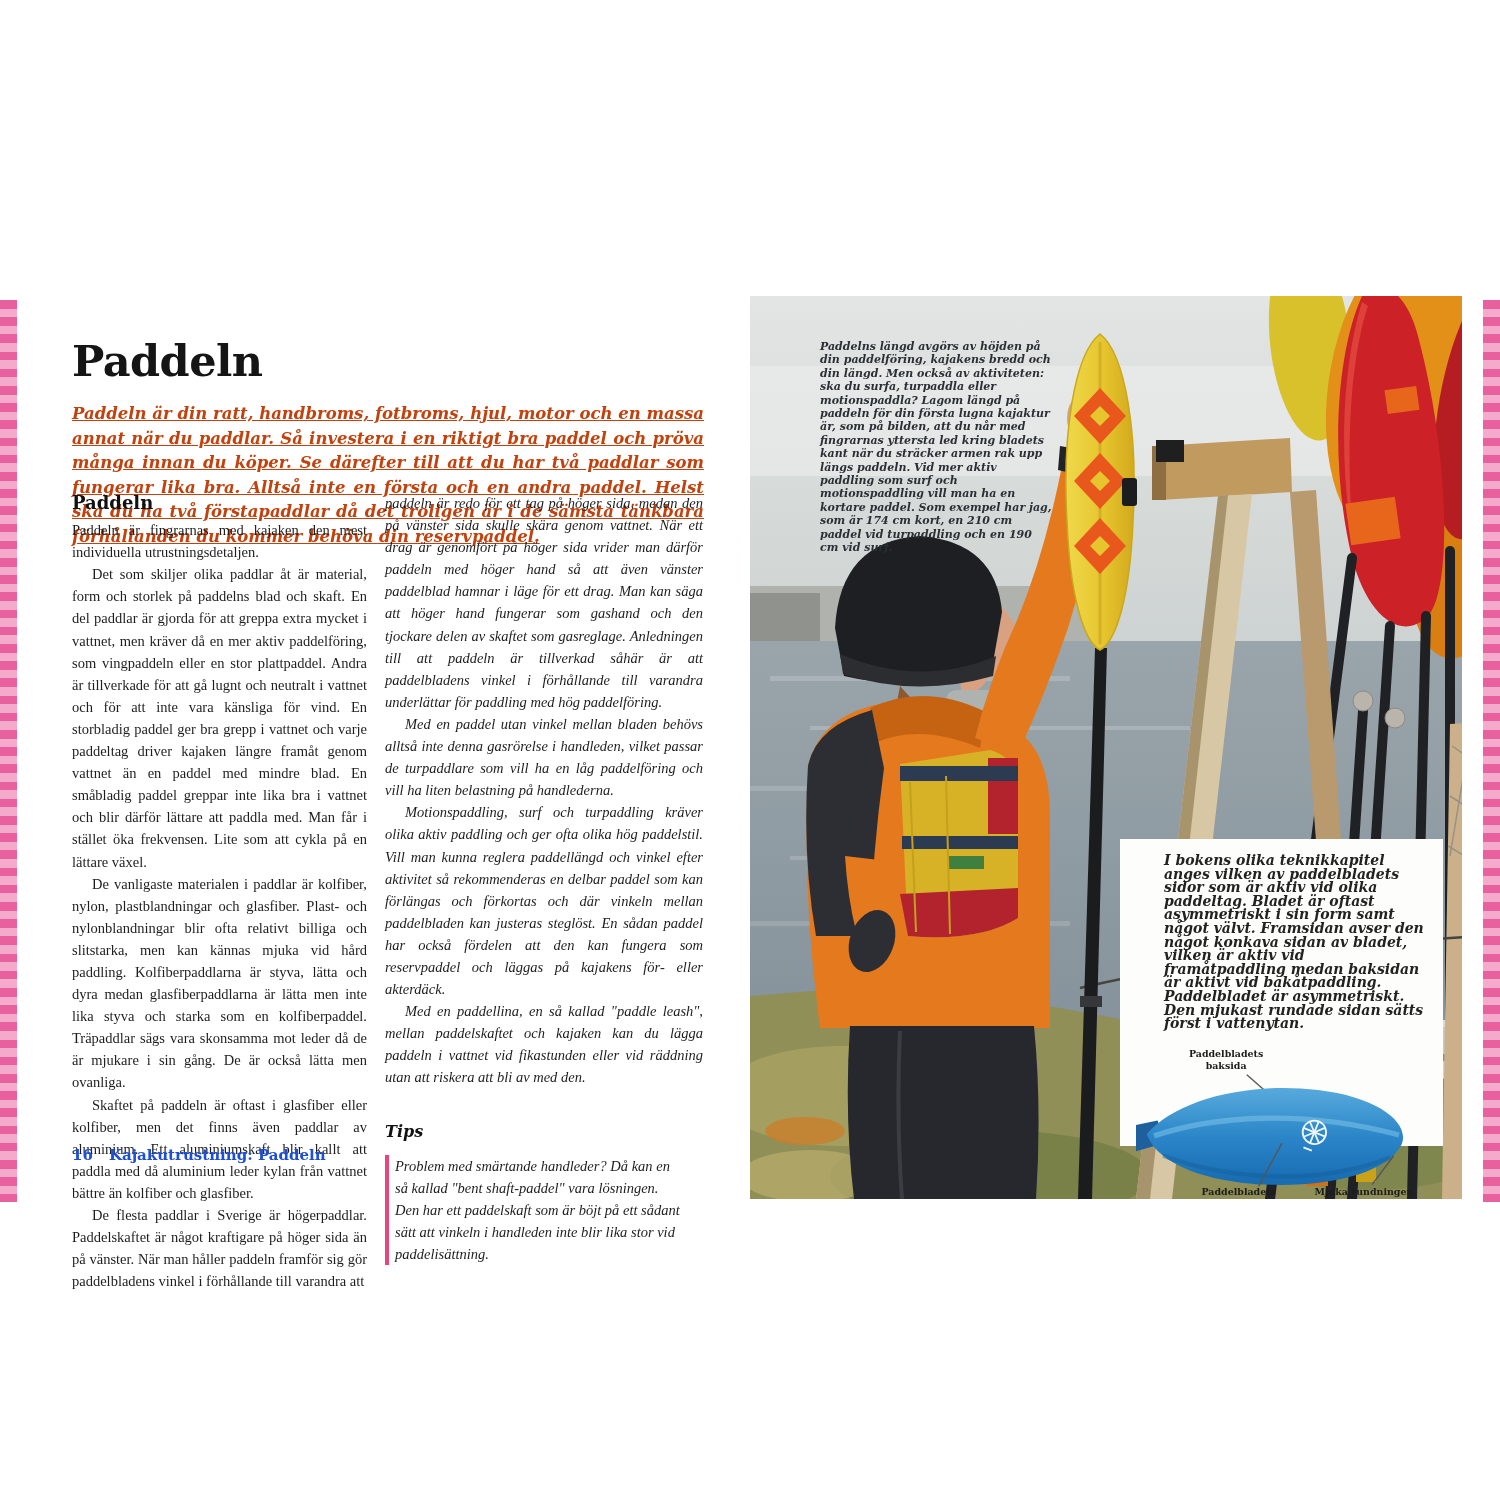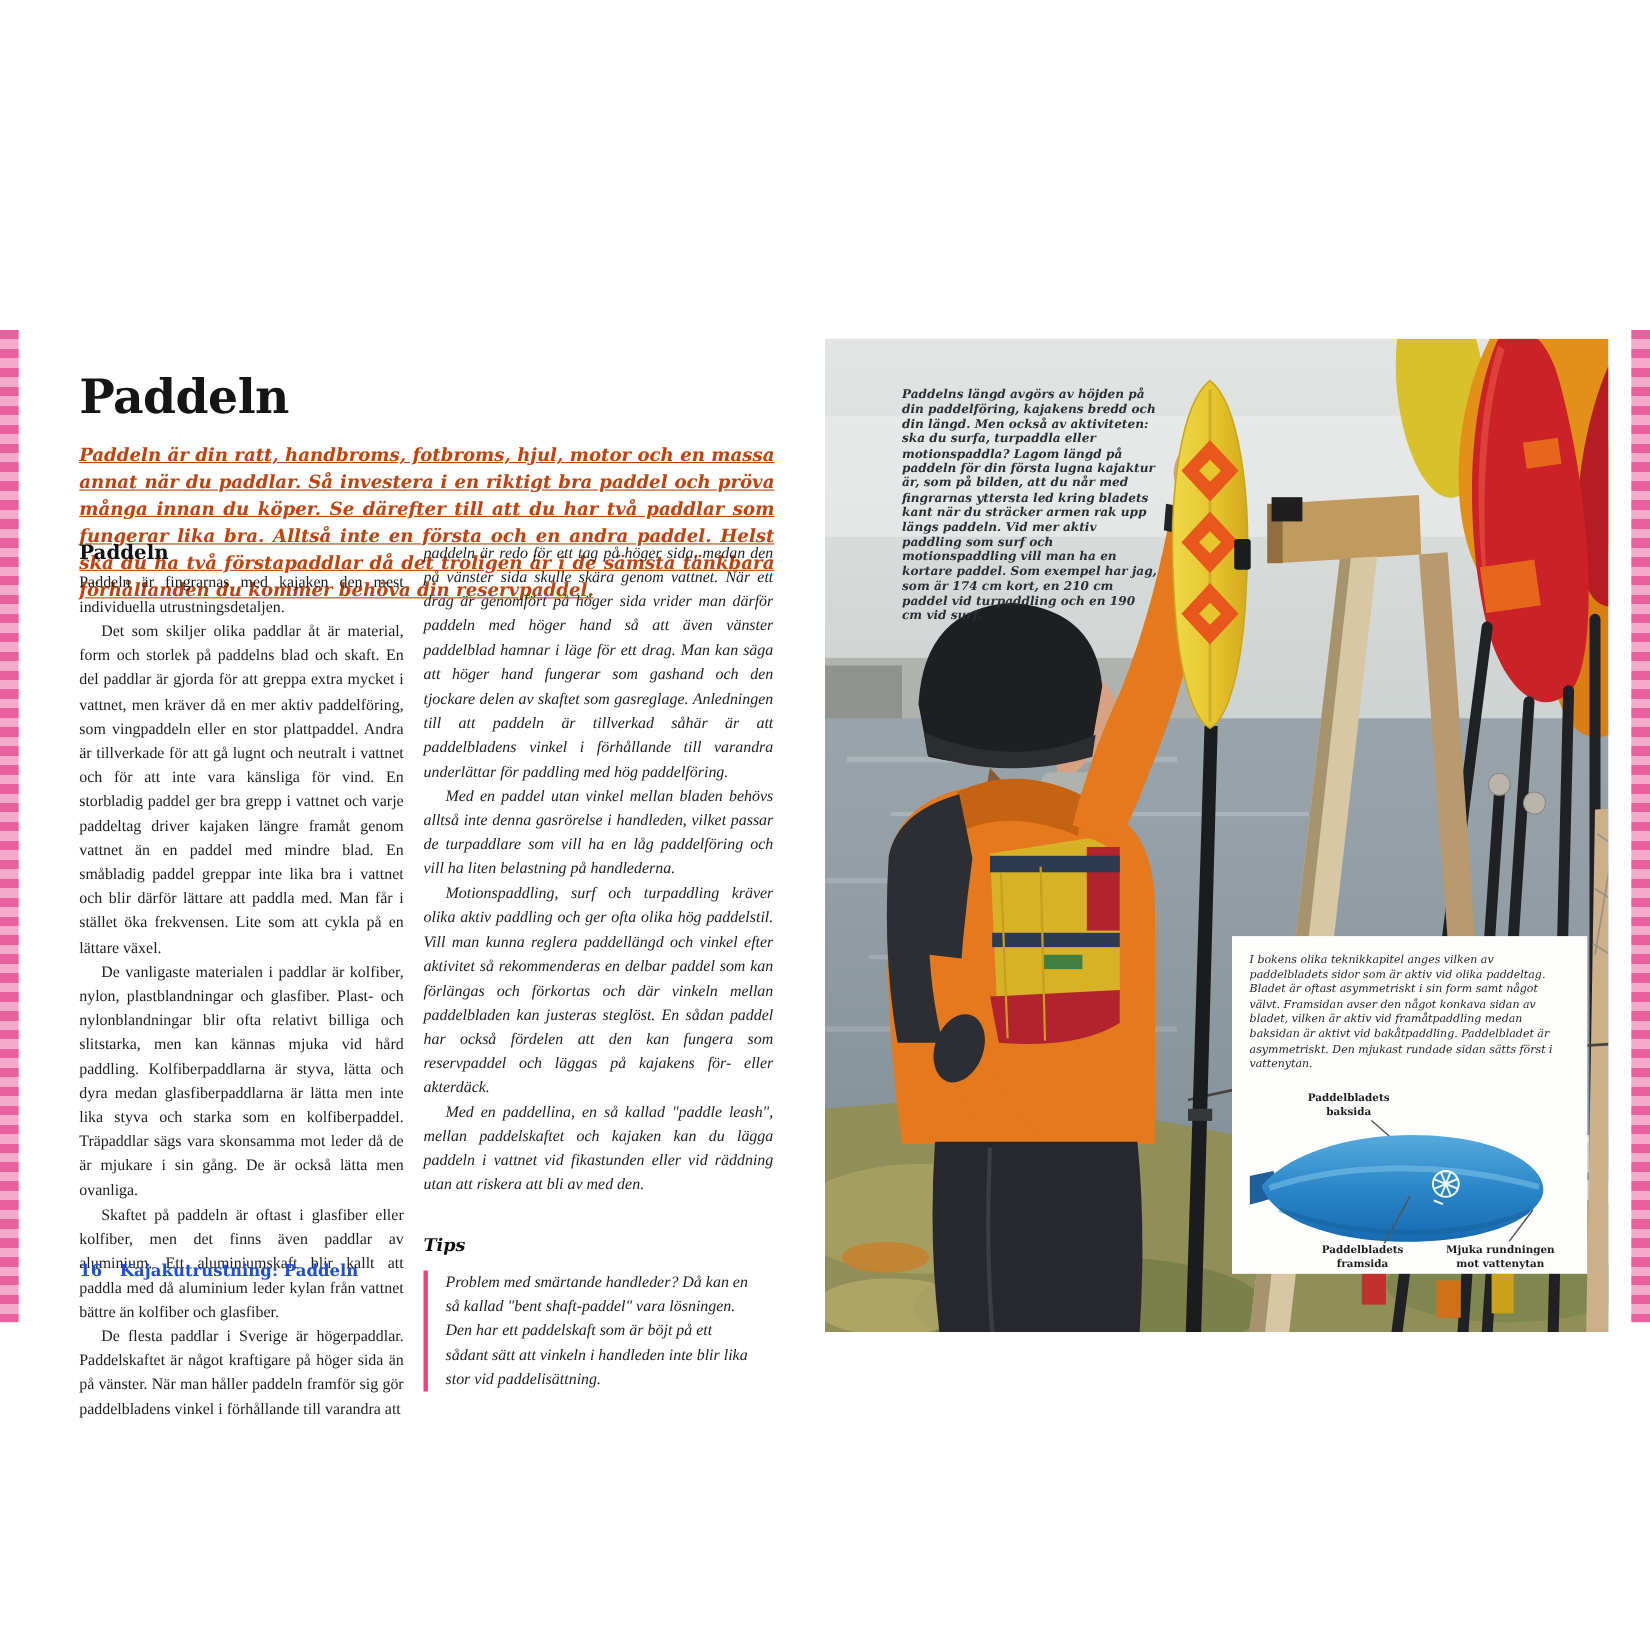--- a/index.html
+++ b/index.html
@@ -26,38 +26,38 @@
   .col{position:absolute;top:492px;font-size:14.5px;line-height:22.1px;
     text-align:justify;color:#1d1d1d;}
   .col-1{left:72px;width:295px;}
   .col-2{left:385px;width:318px;font-style:italic;}
   .col h3{font-family:"DejaVu Serif",serif;font-size:18px;font-weight:bold;
     margin-bottom:5px;color:#111;}
   .col p{margin:0;}
   .col p.ind{text-indent:20px;}
   .tips-head{font-family:"DejaVu Serif",serif;font-size:16px;font-weight:bold;
     margin:32px 0 12px 0;color:#111;}
-  .tips-box{border-left:4px solid var(--tips-bar);padding-left:16px;
+  .tips-box{border-left:4px solid var(--tips-bar);padding-left:6px;
     width:300px;text-align:left;}
   .page-footer{position:absolute;left:72px;top:1146px;
     font-family:"DejaVu Serif",serif;font-weight:bold;font-size:15px;color:#1d4ed8;}
   .page-footer .num{margin-right:16px;}
 
   
-  .photo{position:absolute;left:750px;top:308px;width:712px;height:903px;
+  .photo{position:absolute;left:750px;top:296px;width:712px;height:903px;
     overflow:hidden;background:#cfd4d3;}
   .photo svg.scene{position:absolute;left:0;top:0;}
   .photo-caption{position:absolute;left:70px;top:44px;width:234px;
     font-family:"DejaVu Serif",serif;font-style:italic;font-weight:600;
     font-size:11px;line-height:13.4px;color:var(--caption-ink);z-index:3;}
 
   .inset{position:absolute;left:370px;top:543px;width:323px;height:307px;
     background:#fdfdfc;z-index:4;padding:15px 16px 0 16px;}
-  .inset-text{font-family:"DejaVu Serif",serif;font-style:italic;font-weight:400;
-    font-size:10px;line-height:13.6px;color:#222;}
+  .inset-text{font-family:"DejaVu Serif",serif;font-style:italic;font-weight:700;
+    font-size:14px;line-height:13.6px;color:#222;margin-left:28px;}
   .blade-svg{display:block;margin-top:2px;width:291px;height:186px;}
   .diagram-label{font-family:"DejaVu Serif",serif;font-weight:bold;
     font-size:10.5px;fill:#1c1c1c;}
 </style>
 </head>
 <body>
 
 <div class="stripe-bar stripe-left"></div>
 <div class="stripe-bar stripe-right"></div>
 

